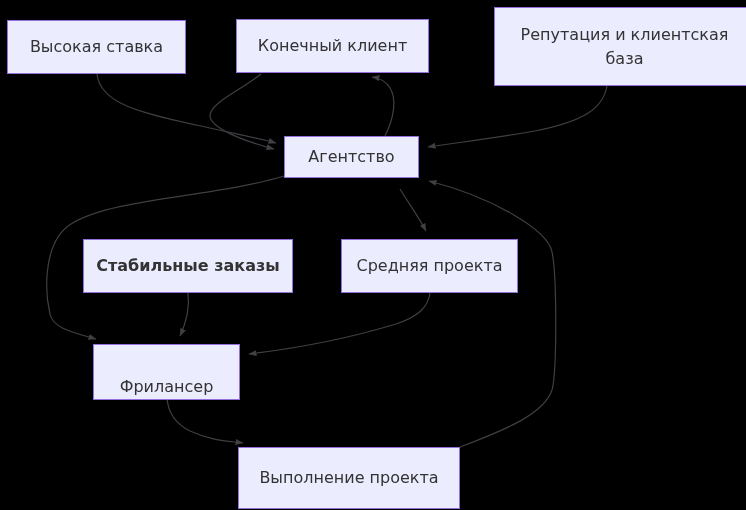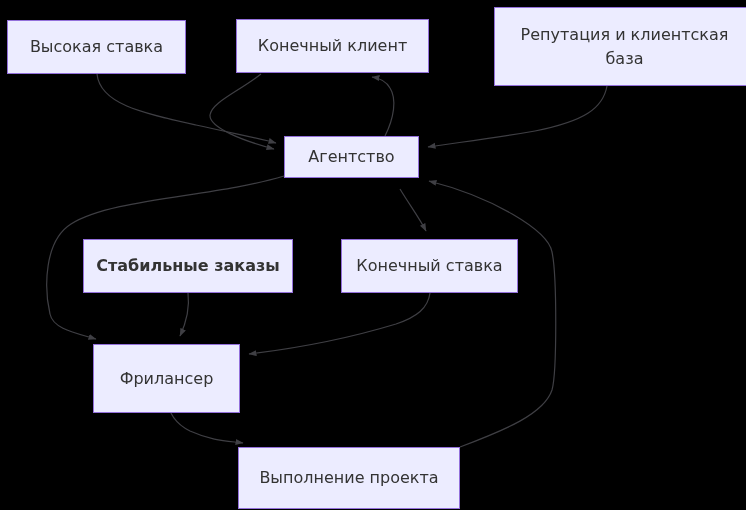--- a/index.html
+++ b/index.html
@@ -43,21 +43,21 @@
     text-align: center;
     z-index: 2;
   }
   
   #node-vysokaya-stavka    { left:   7px; top:  20px; width: 179px; height: 54px; }
   #node-konechny-klient    { left: 236px; top:  19px; width: 193px; height: 54px; }
   #node-reputacia          { left: 478px; top:   7px; width: 261px; height: 79px; margin-left: 16px; }
   #node-agentstvo          { left: 284px; top: 136px; width: 135px; height: 42px; }
   #node-stabilnye-zakazy   { left:  83px; top: 239px; width: 210px; height: 54px; font-weight: bold; }
   #node-srednyaya-stavka   { left: 341px; top: 239px; width: 177px; height: 54px; }
-  #node-freelancer         { left:  93px; top: 344px; width: 147px; height: 69px; }
+  #node-freelancer         { left:  93px; top: 344px; width: 147px; height: 56px; justify-content: flex-end; }
   #node-vypolnenie-proekta { left: 238px; top: 447px; width: 222px; height: 62px; }
 </style>
 </head>
 <body>
 
 <div id="stage">
 
   <svg id="edges" viewBox="0 0 746 510" xmlns="http://www.w3.org/2000/svg">
     <defs>
       <marker id="arrow" markerWidth="9" markerHeight="7" refX="7.5" refY="3" orient="auto" markerUnits="userSpaceOnUse">
@@ -101,21 +101,21 @@
 
   <div class="node" id="node-agentstvo">
     <span>Агентство</span>
   </div>
 
   <div class="node" id="node-stabilnye-zakazy">
     <span>Стабильные заказы</span>
   </div>
 
   <div class="node" id="node-srednyaya-stavka">
-    <span>Конечный ставка</span>
+    <span>Средняя проекта</span>
   </div>
 
   <div class="node" id="node-freelancer">
     <span>Фрилансер</span>
   </div>
 
   <div class="node" id="node-vypolnenie-proekta">
     <span>Выполнение проекта</span>
   </div>
 

